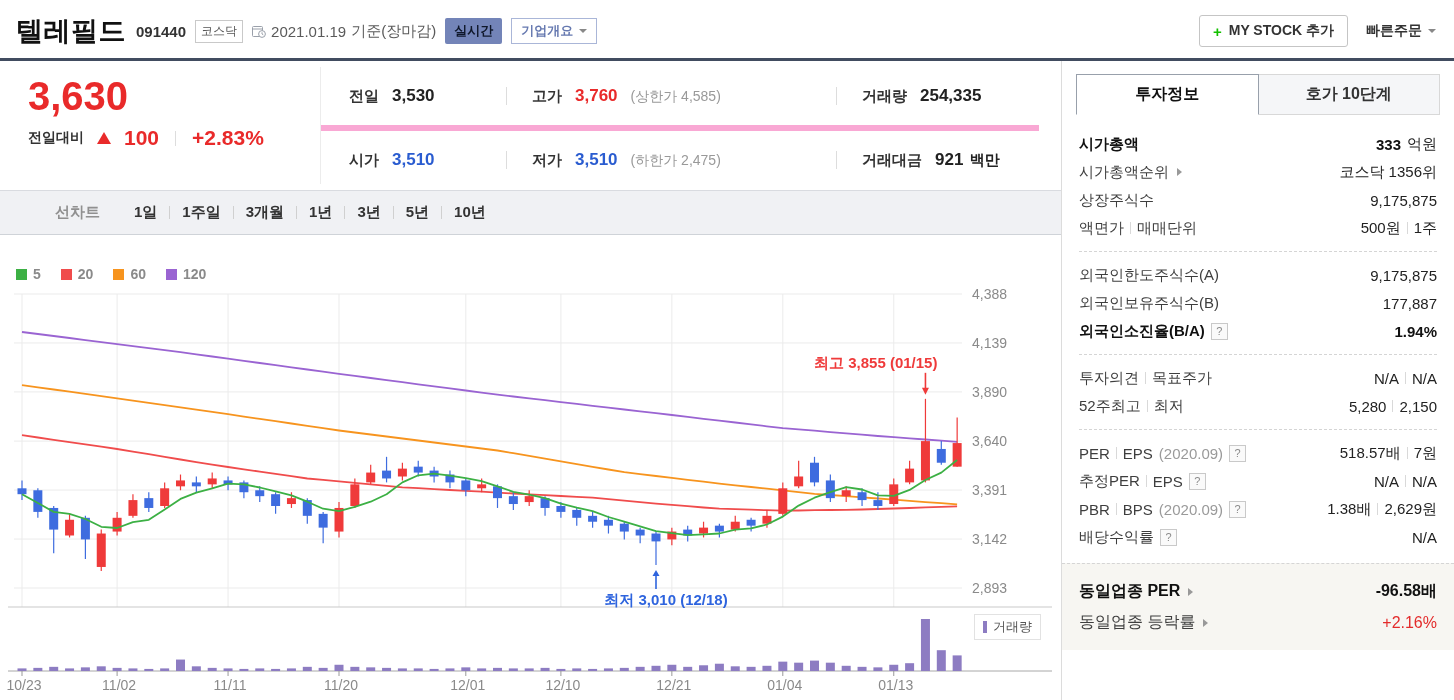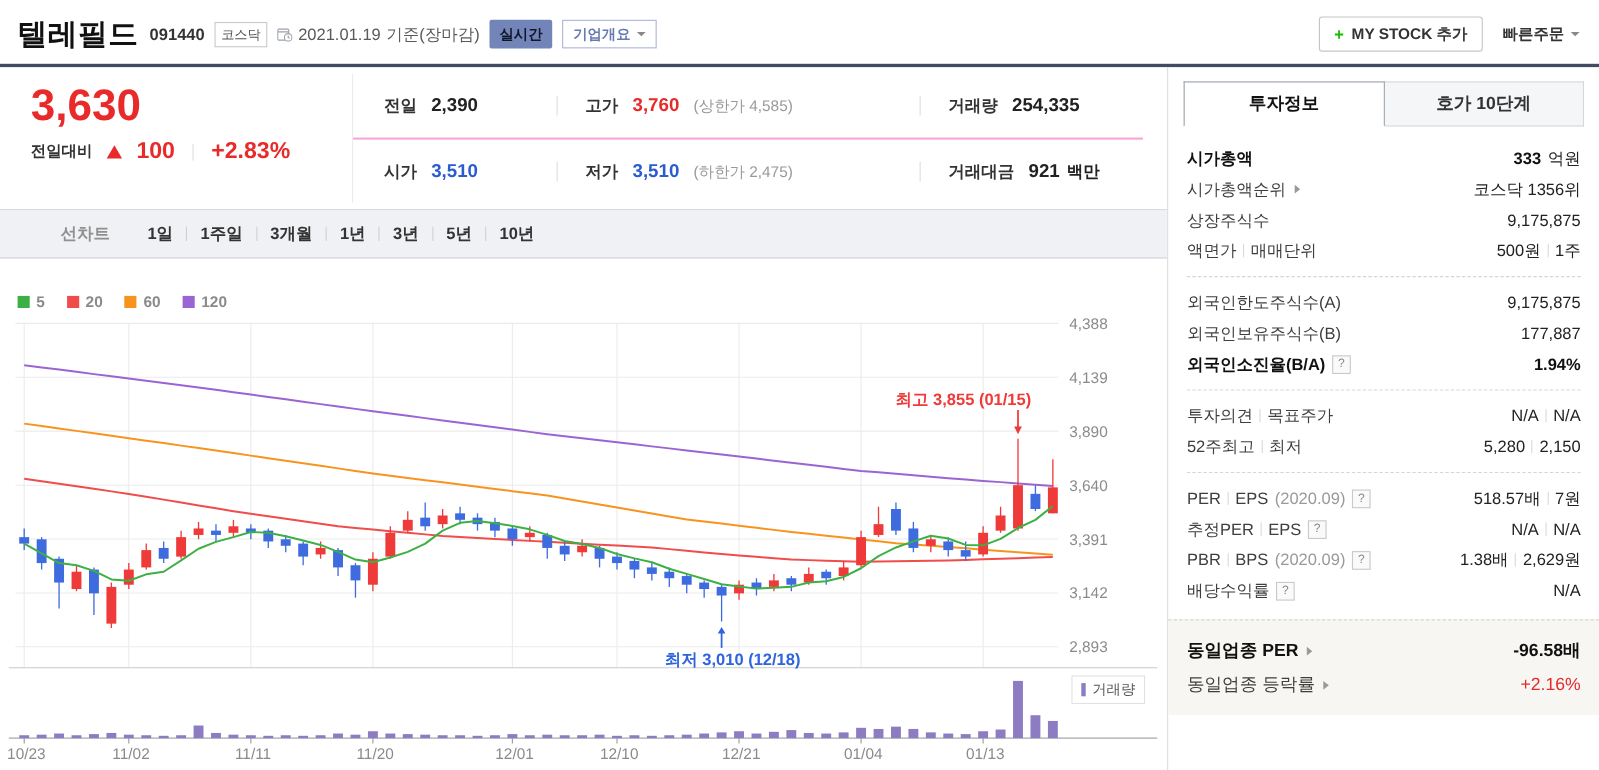--- a/index.html
+++ b/index.html
@@ -27,21 +27,21 @@
   .summary{position:relative;height:129px;}
   .price-cell{position:absolute;left:28px;top:14px;}
   .cur-price{font-size:40px;font-weight:bold;color:#e92a2a;line-height:1.05;}
   .price-sub{display:flex;align-items:center;gap:13px;margin-top:9px;}
   .sub-label{font-size:14px;font-weight:bold;color:#333;}
   .tri-up{width:0;height:0;border-bottom:12px solid #e92a2a;border-left:7px solid transparent;border-right:7px solid transparent;}
   .diff-num{font-size:21px;font-weight:bold;color:#e92a2a;}
   .sub-div{width:1px;height:15px;background:#ddd;margin:0 3px;}
   .sum-right{position:absolute;left:320px;top:6px;bottom:6px;right:22px;border-left:1px solid #ececec;}
   .sum-row{display:flex;align-items:center;height:58px;}
-  .sum-row.r2{border-top:2px solid #f9a8d4;align-items:center;}
+  .sum-row.r2{border-top:6px solid #f9a8d4;align-items:center;}
   .sum-col{display:flex;align-items:baseline;gap:13px;position:relative;box-sizing:border-box;}
   .c1{width:185px;padding-left:28px;}
   .c2{width:330px;padding-left:26px;}
   .c3{flex:1;padding-left:26px;}
   .c2::before,.c3::before{content:"";position:absolute;left:0;top:50%;transform:translateY(-50%);width:1px;height:18px;background:#ddd;}
   .s-label{font-size:15px;font-weight:bold;color:#333;}
   .s-val{font-size:17px;font-weight:bold;color:#222;}
   .s-unit{font-size:15px;font-weight:bold;color:#222;margin-left:2px;}
   .s-paren{font-size:14px;color:#999;}
   .red{color:#e92a2a;} .blue{color:#2a5cd0;}
@@ -135,21 +135,21 @@
           <span class="tri-up"></span>
           <span class="diff-num">100</span>
           <span class="sub-div"></span>
           <span class="diff-num">+2.83%</span>
         </div>
       </div>
       <div class="sum-right">
         <div class="sum-row">
           <div class="sum-col c1">
             <span class="s-label">전일</span>
-            <span class="s-val">2,390</span>
+            <span class="s-val">3,530</span>
           </div>
           <div class="sum-col c2">
             <span class="s-label">고가</span>
             <span class="s-val red">3,760</span>
             <span class="s-paren">(상한가 4,585)</span>
           </div>
           <div class="sum-col c3">
             <span class="s-label">거래량</span>
             <span class="s-val">254,335</span>
           </div>

